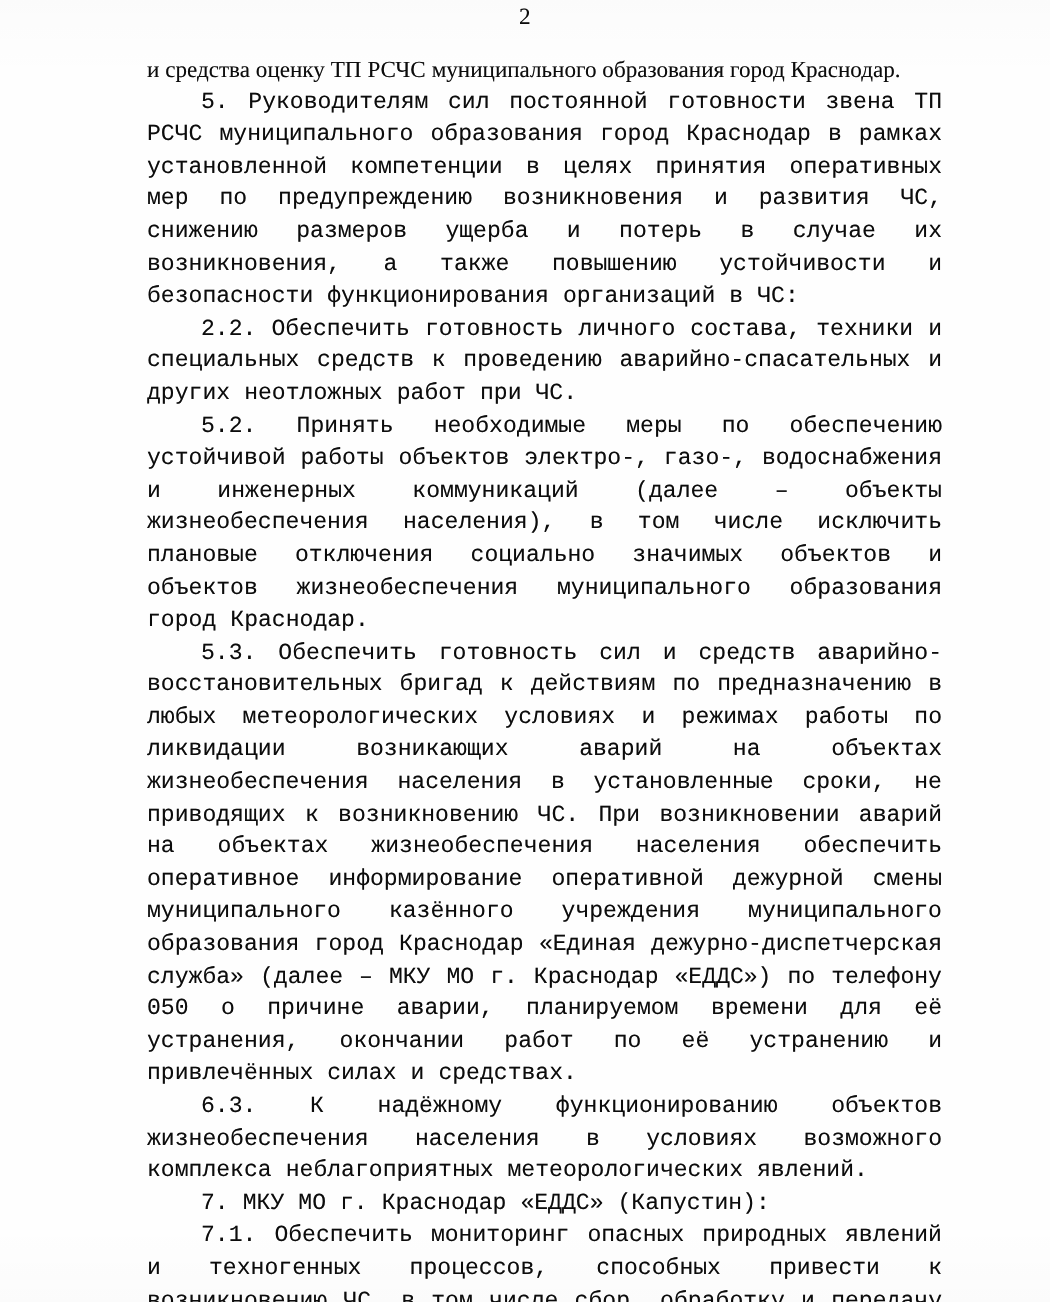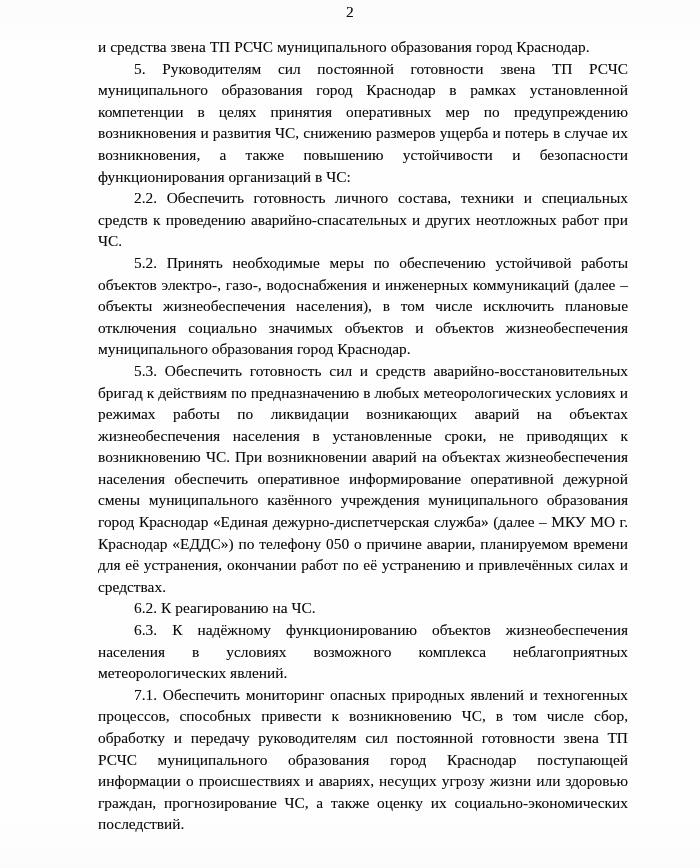--- a/index.html
+++ b/index.html
@@ -61,41 +61,42 @@
     line-height: 21.6px;
     text-align: justify;
     text-justify: inter-word;
     text-indent: 0;
     word-spacing: 0.1px;
     hyphens: none;
   }
 
   p.para.indent {
     text-indent: 36px;
+    font-family: Liberation Mono, monospace;
   }
 
   
   .body-block, .page-number {
     text-shadow: 0 0 0.35px rgba(0,0,0,0.35);
   }
 </style>
 </head>
 <body>
 
 <div class="page">
 
   <div class="scan-tint"></div>
 
   <div class="page-number">2</div>
 
   <div class="body-block">
-    <p class="para">и средства звена ТП РСЧС муниципального образования город Краснодар.</p>
+    <p class="para">и средства оценку ТП РСЧС муниципального образования город Краснодар.</p>
     <p class="para indent">5. Руководителям сил постоянной готовности звена ТП РСЧС муниципального образования город Краснодар в рамках установленной компетенции в целях принятия оперативных мер по предупреждению возникновения и развития ЧС, снижению размеров ущерба и потерь в случае их возникновения, а также повышению устойчивости и безопасности функционирования организаций в ЧС:</p>
     <p class="para indent">2.2. Обеспечить готовность личного состава, техники и специальных средств к проведению аварийно-спасательных и других неотложных работ при ЧС.</p>
     <p class="para indent">5.2. Принять необходимые меры по обеспечению устойчивой работы объектов электро-, газо-, водоснабжения и инженерных коммуникаций (далее – объекты жизнеобеспечения населения), в том числе исключить плановые отключения социально значимых объектов и объектов жизнеобеспечения муниципального образования город Краснодар.</p>
     <p class="para indent">5.3. Обеспечить готовность сил и средств аварийно-восстановительных бригад к действиям по предназначению в любых метеорологических условиях и режимах работы по ликвидации возникающих аварий на объектах жизнеобеспечения населения в установленные сроки, не приводящих к возникновению ЧС. При возникновении аварий на объектах жизнеобеспечения населения обеспечить оперативное информирование оперативной дежурной смены муниципального казённого учреждения муниципального образования город Краснодар «Единая дежурно-диспетчерская служба» (далее – МКУ МО г. Краснодар «ЕДДС») по телефону 050 о причине аварии, планируемом времени для её устранения, окончании работ по её устранению и привлечённых силах и средствах.</p>
-    <p class="para indent">6.2. К реагированию на ЧС.</p>
     <p class="para indent">6.3. К надёжному функционированию объектов жизнеобеспечения населения в условиях возможного комплекса неблагоприятных метеорологических явлений.</p>
+    <p class="para indent">7. МКУ МО г. Краснодар «ЕДДС» (Капустин):</p>
     <p class="para indent">7.1. Обеспечить мониторинг опасных природных явлений и техногенных процессов, способных привести к возникновению ЧС, в том числе сбор, обработку и передачу руководителям сил постоянной готовности звена ТП РСЧС муниципального образования город Краснодар поступающей информации о происшествиях и авариях, несущих угрозу жизни или здоровью граждан, прогнозирование ЧС, а также оценку их социально-экономических последствий.</p>
 
   </div>
 
 </div>
 
 </body></html>

